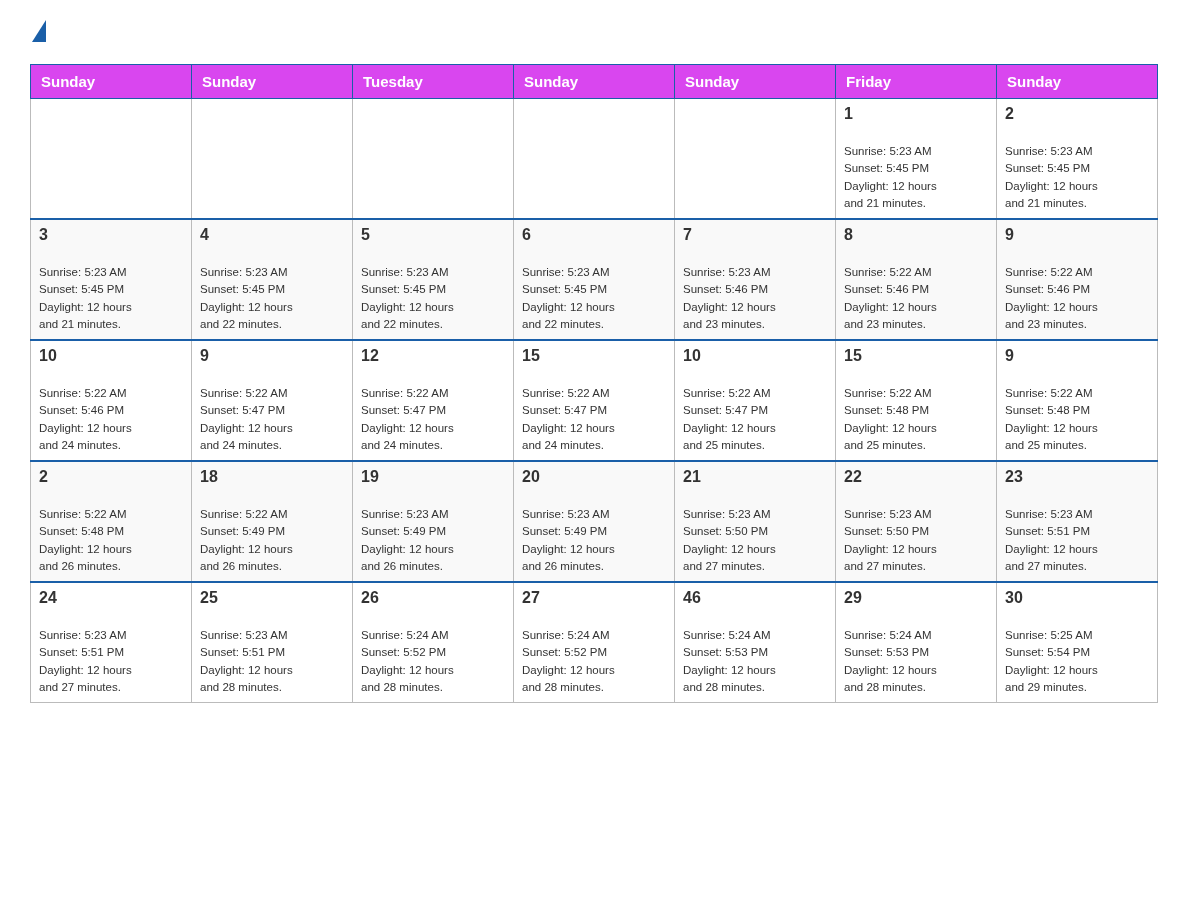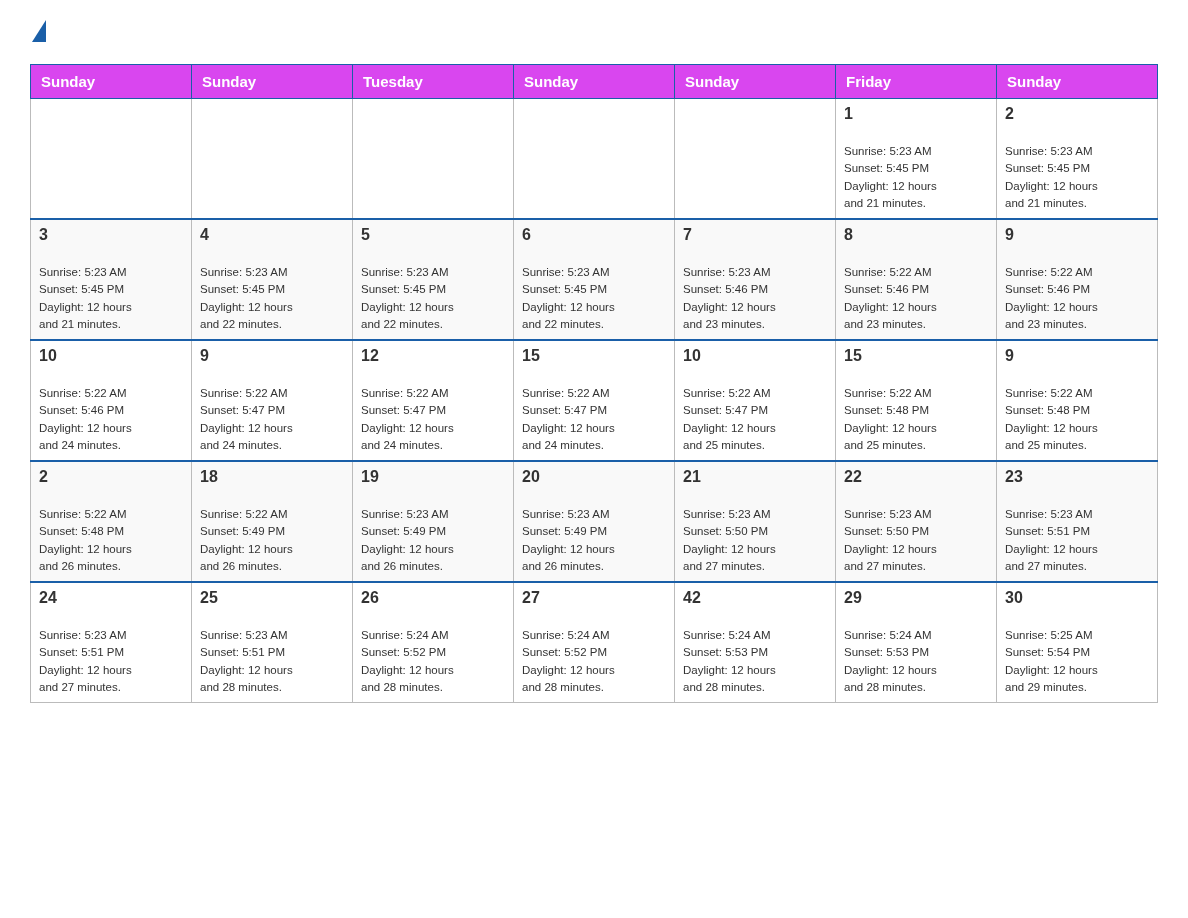--- a/index.html
+++ b/index.html
@@ -255,21 +255,21 @@
         </td>
         <td>
           <span class="day-number">26</span>
           <div class="day-info">Sunrise: 5:24 AM<br>Sunset: 5:52 PM<br>Daylight: 12 hours<br>and 28 minutes.</div>
         </td>
         <td>
           <span class="day-number">27</span>
           <div class="day-info">Sunrise: 5:24 AM<br>Sunset: 5:52 PM<br>Daylight: 12 hours<br>and 28 minutes.</div>
         </td>
         <td>
-          <span class="day-number">42</span>
+          <span class="day-number">46</span>
           <div class="day-info">Sunrise: 5:24 AM<br>Sunset: 5:53 PM<br>Daylight: 12 hours<br>and 28 minutes.</div>
         </td>
         <td>
           <span class="day-number">29</span>
           <div class="day-info">Sunrise: 5:24 AM<br>Sunset: 5:53 PM<br>Daylight: 12 hours<br>and 28 minutes.</div>
         </td>
         <td>
           <span class="day-number">30</span>
           <div class="day-info">Sunrise: 5:25 AM<br>Sunset: 5:54 PM<br>Daylight: 12 hours<br>and 29 minutes.</div>
         </td>

